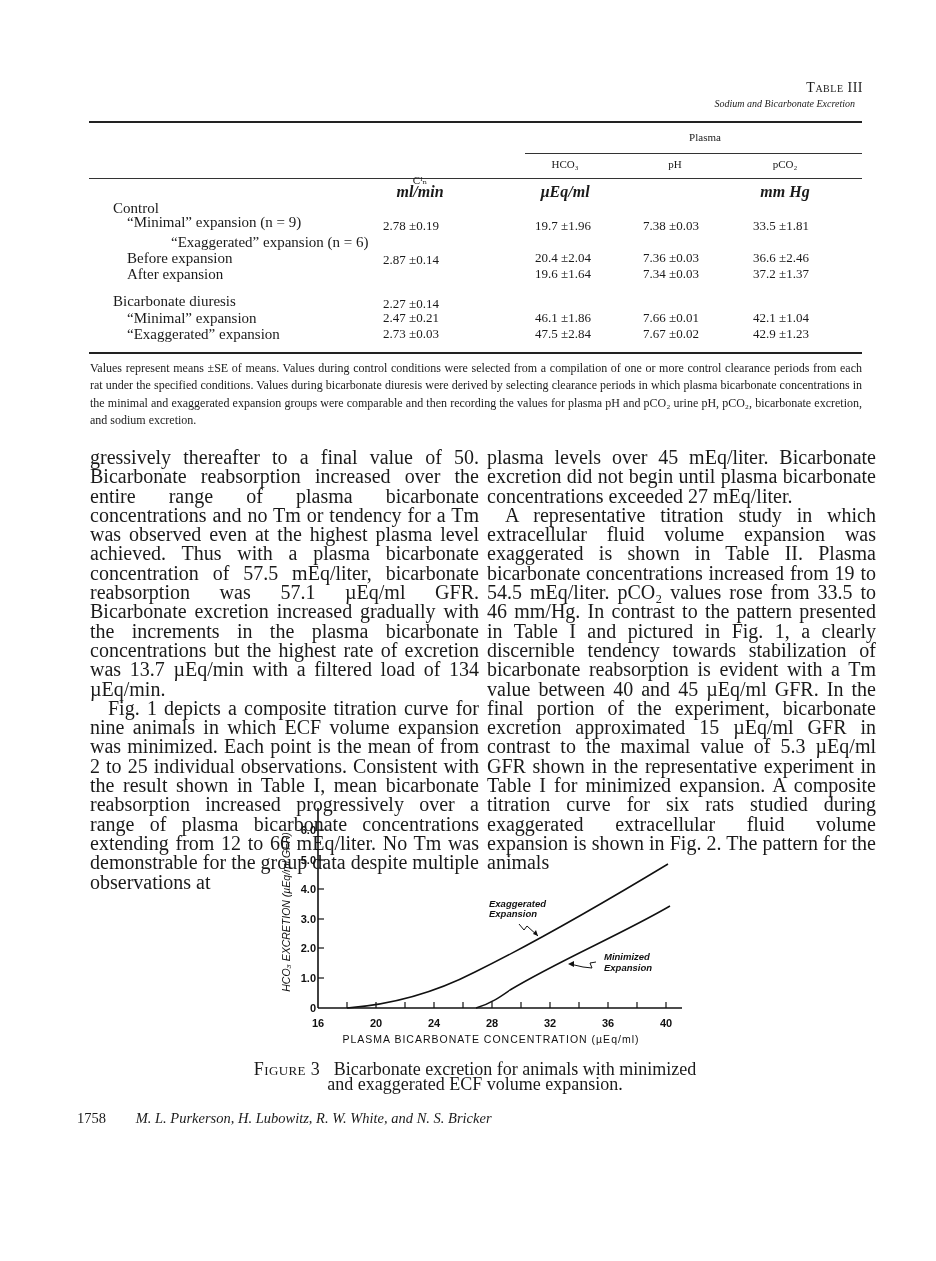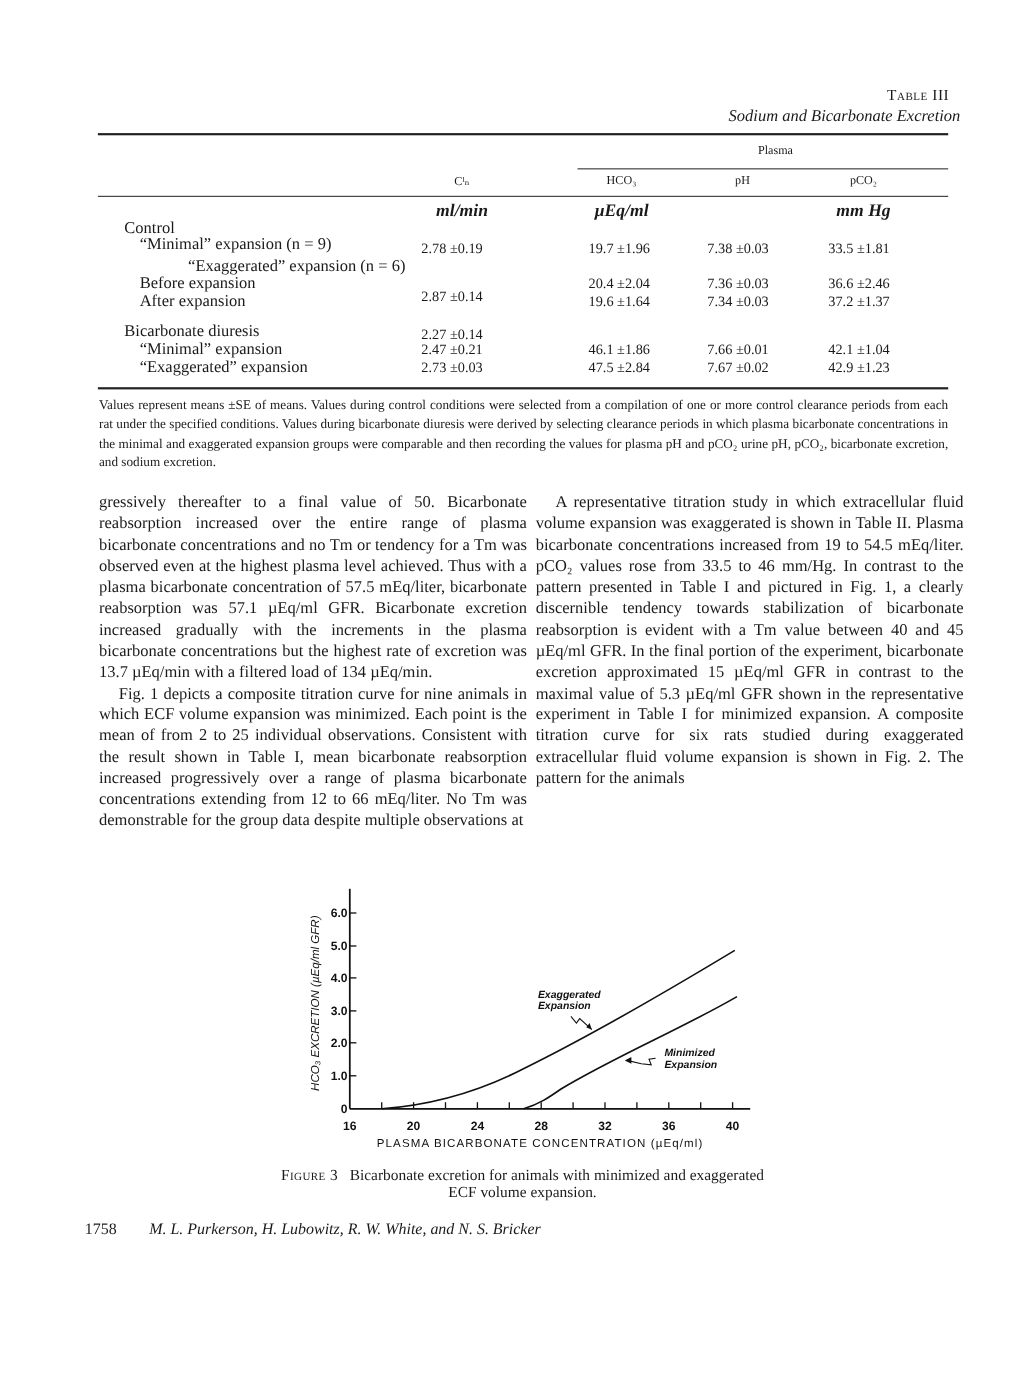--- a/index.html
+++ b/index.html
@@ -2,58 +2,58 @@
 <html><head>
 <meta charset="utf-8">
 <style>
   html, body { margin: 0; padding: 0; background: #ffffff; }
   body { width: 936px; height: 1261px; position: relative; overflow: hidden;
          font-family: "Liberation Serif", "DejaVu Serif", serif; color: #1a1a1a; }
   .abs { position: absolute; }
 
   
   .table-label { right: 73px; top: 80px; font-size: 14px; letter-spacing: 0.5px; font-variant: small-caps; text-align: left; }
-  .table-title { right: 63px; top: 98px; font-size: 15px; font-style: italic; text-align: right; }
+  .table-title { right: 81px; top: 98px; font-size: 10px; font-style: italic; text-align: right; }
   .rule { background: #222; height: 1.6px; }
   .rule-thin { background: #333; height: 1px; }
 
   .th { font-size: 11px; text-align: center; }
   .unit { font-size: 16px; font-style: italic; text-align: center; font-weight: bold; }
 
   .row-label { font-size: 15px; white-space: nowrap; }
   .cell { font-size: 13px; white-space: nowrap; }
 
   .note { left: 90px; top: 360px; width: 772px; font-size: 12px; line-height: 17.4px; text-align: justify; }
 
-  .col { font-size: 15px; line-height: 19.3px; text-align: justify; width: 389px; }
+  .col { font-size: 20px; line-height: 19.3px; text-align: justify; width: 389px; }
   .col p { margin: 0; }
   .col p.indent { text-indent: 18px; }
 
-  .caption { left: 250px; top: 1062px; width: 450px; font-size: 14px; text-align: center; line-height: 15px; }
+  .caption { left: 250px; top: 1062px; width: 450px; font-size: 18px; text-align: center; line-height: 15px; }
   .caption .fig { font-variant: small-caps; letter-spacing: 0.4px; }
 
   .footer { left: 77px; top: 1110px; font-size: 14.5px; white-space: nowrap; }
   .footer .page { margin-right: 26px; }
   .footer .authors { font-style: italic; }
 
   .chart-sans { font-family: "Liberation Sans", "DejaVu Sans", sans-serif; }
 </style>
 </head>
 <body>
 
 <div class="abs table-label">Table III</div>
 <div class="abs table-title">Sodium and Bicarbonate Excretion</div>
 
 <div class="abs rule" style="left:89px; top:121px; width:773px;"></div>
 <div class="abs rule-thin" style="left:525px; top:153px; width:337px;"></div>
 <div class="abs rule-thin" style="left:89px; top:178px; width:773px;"></div>
 <div class="abs rule" style="left:89px; top:352px; width:773px;"></div>
 
 <div class="abs th" style="left:665px; top:131px; width:80px;">Plasma</div>
-<div class="abs th" style="left:380px; top:158px; width:80px;">Cᴵₙ</div>
+<div class="abs th" style="left:380px; top:174px; width:80px;">Cᴵₙ</div>
 <div class="abs th" style="left:525px; top:158px; width:80px;">HCO₃</div>
 <div class="abs th" style="left:635px; top:158px; width:80px;">pH</div>
 <div class="abs th" style="left:745px; top:158px; width:80px;">pCO₂</div>
 
 <div class="abs unit" style="left:380px; top:183px; width:80px;">ml/min</div>
 <div class="abs unit" style="left:525px; top:183px; width:80px;">µEq/ml</div>
 <div class="abs unit" style="left:745px; top:183px; width:80px;">mm Hg</div>
 
 <div class="abs row-label" style="left:113px; top:200px;">Control</div>
 
@@ -65,21 +65,21 @@
 
 <div class="abs row-label" style="left:127px; top:234px;margin-left:44px;">“Exaggerated” expansion (n = 6)</div>
 
 <div class="abs row-label" style="left:127px; top:250px;">Before expansion</div>
 <div class="abs cell" style="left:383px; top:250px;margin-top:46px;">2.27 ±0.14</div>
 <div class="abs cell" style="left:535px; top:250px;">20.4 ±2.04</div>
 <div class="abs cell" style="left:643px; top:250px;">7.36 ±0.03</div>
 <div class="abs cell" style="left:753px; top:250px;">36.6 ±2.46</div>
 
 <div class="abs row-label" style="left:127px; top:266px;">After expansion</div>
-<div class="abs cell" style="left:383px; top:262px;">2.87 ±0.14</div>
+<div class="abs cell" style="left:383px; top:252px;">2.87 ±0.14</div>
 <div class="abs cell" style="left:535px; top:266px;text-align:right;">19.6 ±1.64</div>
 <div class="abs cell" style="left:643px; top:266px;">7.34 ±0.03</div>
 <div class="abs cell" style="left:753px; top:266px;">37.2 ±1.37</div>
 
 <div class="abs row-label" style="left:113px; top:293px;">Bicarbonate diuresis</div>
 
 <div class="abs row-label" style="left:127px; top:310px;">“Minimal” expansion</div>
 <div class="abs cell" style="left:383px; top:310px;">2.47 ±0.21</div>
 <div class="abs cell" style="left:535px; top:310px;">46.1 ±1.86</div>
 <div class="abs cell" style="left:643px; top:310px;">7.66 ±0.01</div>
@@ -91,20 +91,21 @@
 <div class="abs cell" style="left:643px; top:326px;">7.67 ±0.02</div>
 <div class="abs cell" style="left:753px; top:326px;">42.9 ±1.23</div>
 
 <div class="abs note">Values represent means ±SE of means. Values during control conditions were selected from a compilation of one or more control clearance periods from each rat under the specified conditions. Values during bicarbonate diuresis were derived by selecting clearance periods in which plasma bicarbonate concentrations in the minimal and exaggerated expansion groups were comparable and then recording the values for plasma pH and pCO₂ urine pH, pCO₂, bicarbonate excretion, and sodium excretion.</div>
 
 <div class="abs col" style="left:90px; top:448px;">
   <p>gressively thereafter to a final value of 50. Bicarbonate reabsorption increased over the entire range of plasma bicarbonate concentrations and no Tm or tendency for a Tm was observed even at the highest plasma level achieved. Thus with a plasma bicarbonate concentration of 57.5 mEq/liter, bicarbonate reabsorption was 57.1 µEq/ml GFR. Bicarbonate excretion increased gradually with the increments in the plasma bicarbonate concentrations but the highest rate of excretion was 13.7 µEq/min with a filtered load of 134 µEq/min.</p>
   <p class="indent">Fig. 1 depicts a composite titration curve for nine animals in which ECF volume expansion was minimized. Each point is the mean of from 2 to 25 individual observations. Consistent with the result shown in Table I, mean bicarbonate reabsorption increased progressively over a range of plasma bicarbonate concentrations extending from 12 to 66 mEq/liter. No Tm was demonstrable for the group data despite multiple observations at</p>
 </div>
 <div class="abs col" style="left:487px; top:448px;">
+  <p>plasma levels over 45 mEq/liter. Bicarbonate excretion did not begin until plasma bicarbonate concentrations exceeded 27 mEq/liter.</p>
   <p class="indent">A representative titration study in which extracellular fluid volume expansion was exaggerated is shown in Table II. Plasma bicarbonate concentrations increased from 19 to 54.5 mEq/liter. pCO₂ values rose from 33.5 to 46 mm/Hg. In contrast to the pattern presented in Table I and pictured in Fig. 1, a clearly discernible tendency towards stabilization of bicarbonate reabsorption is evident with a Tm value between 40 and 45 µEq/ml GFR. In the final portion of the experiment, bicarbonate excretion approximated 15 µEq/ml GFR in contrast to the maximal value of 5.3 µEq/ml GFR shown in the representative experiment in Table I for minimized expansion. A composite titration curve for six rats studied during exaggerated extracellular fluid volume expansion is shown in Fig. 2. The pattern for the animals</p>
 </div>
 
 <svg class="abs chart-sans" style="left:250px; top:800px;" width="450" height="260" viewBox="250 800 450 260">
 
   <line x1="318" y1="808" x2="318" y2="1008" stroke="#111" stroke-width="1.6"></line>
   <line x1="318" y1="1008" x2="682" y2="1008" stroke="#111" stroke-width="1.6"></line>
 
   <g stroke="#111" stroke-width="1.2">
     <line x1="318" y1="830" x2="324" y2="830"></line>

